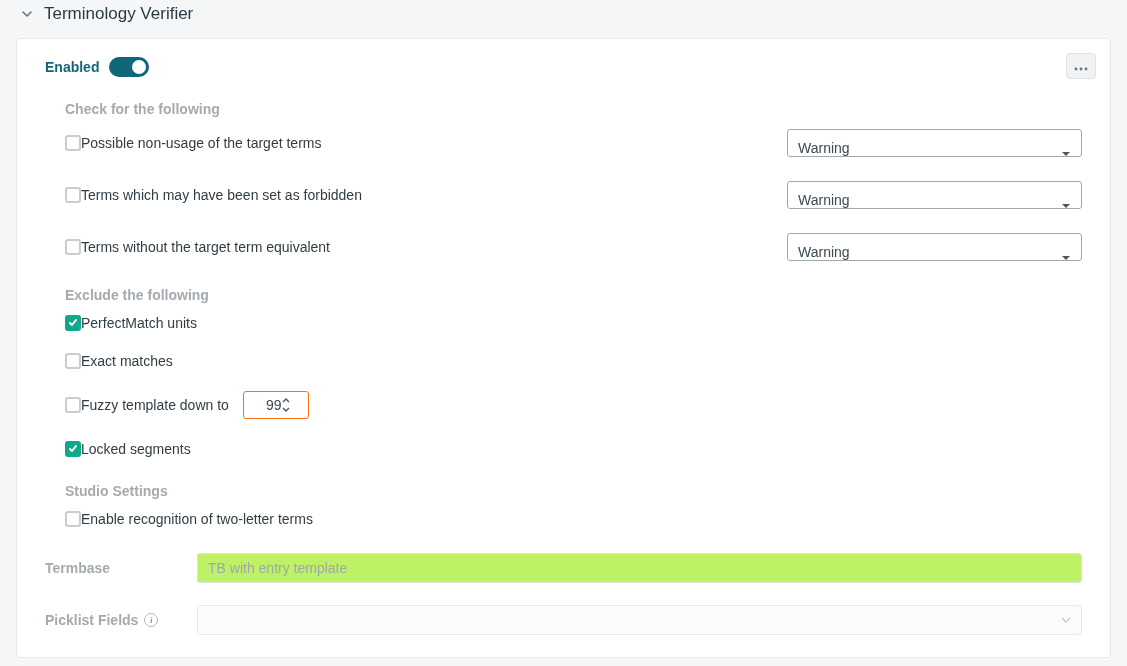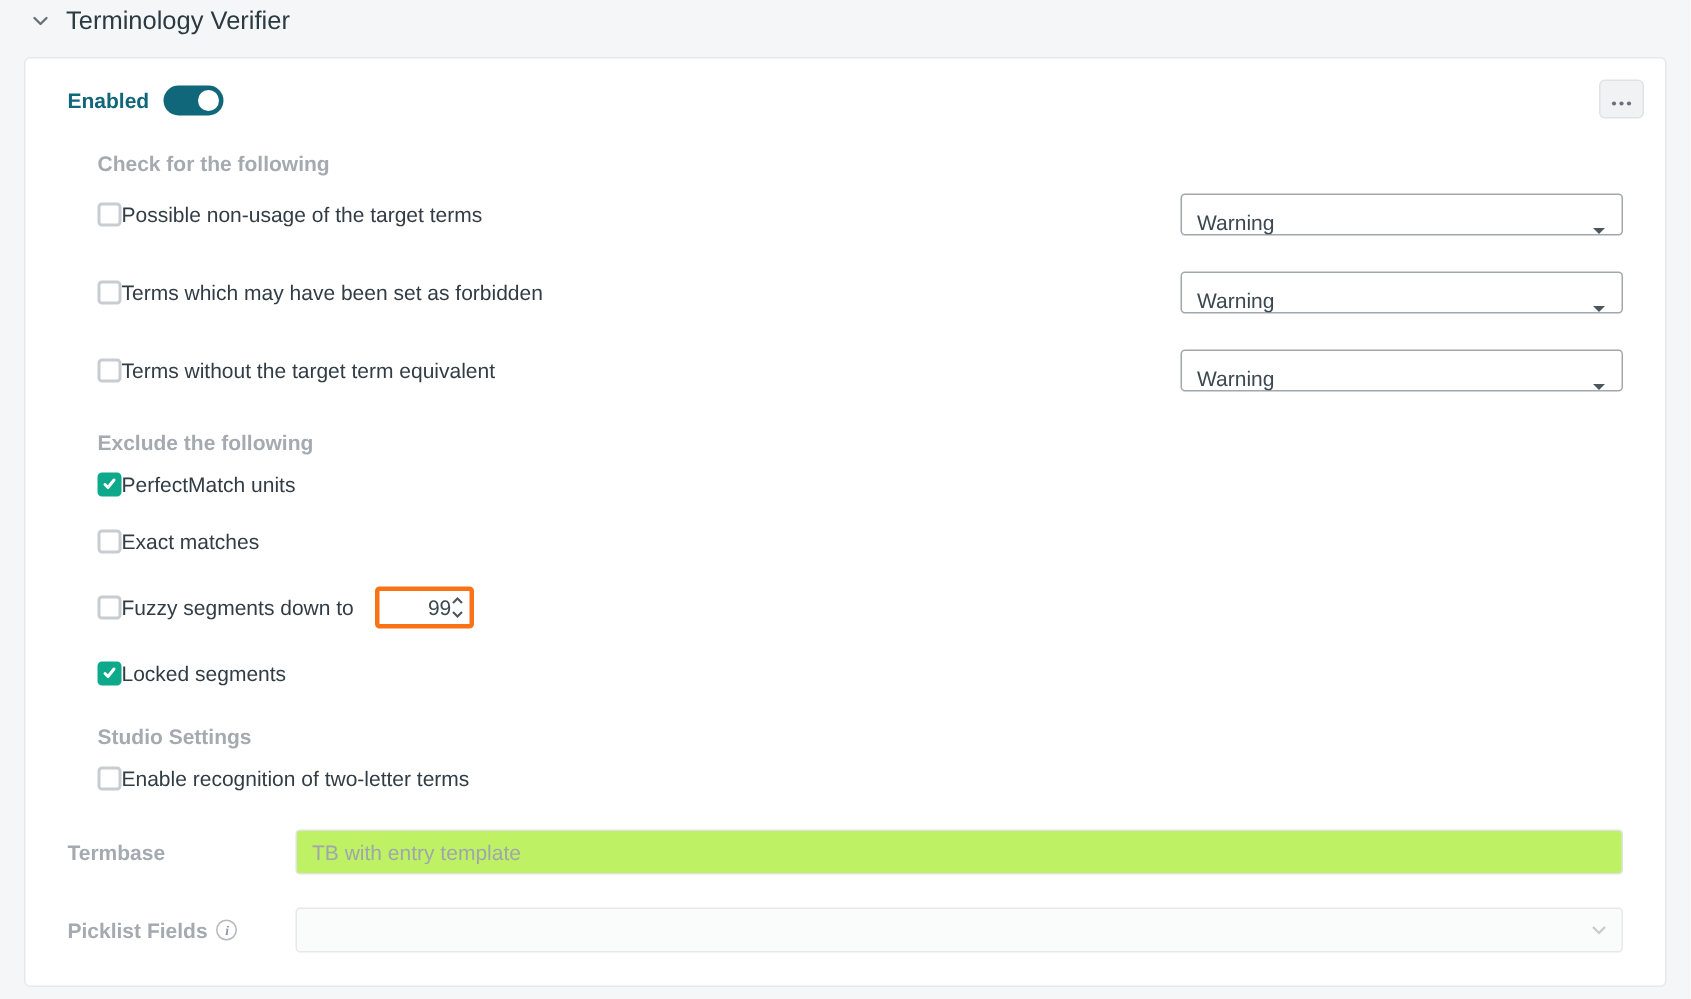--- a/index.html
+++ b/index.html
@@ -133,26 +133,26 @@
   .select-text {
     font-size: 14px;
     color: #3c4850;
   }
   .select .caret {
     width: 10px; height: 10px;
   }
   .spinner {
     height: 28px;
     width: 66px;
-    border: 3px solid #f97316;
+    border: 1px solid #f97316;
     border-radius: 3px;
     display: flex;
     align-items: center;
     padding: 0 4px 0 8px;
-    justify-content: flex-end;
+    justify-content: center;
   }
   .spinner-val { font-size: 14px; color: #3c4850; }
   .spinner-btns { display: flex; flex-direction: column; }
   .spinner-btns div { height: 10px; display:flex; align-items:center; justify-content:center; }
 
   .group-block { margin-bottom: 26px; }
 
   .form-row {
     display: flex;
     align-items: center;
@@ -310,21 +310,21 @@
             </span>
             <span class="cb-label">Exact matches</span>
           </div>
         </div>
 
         <div class="check-row tight">
           <div class="left-col" style="width:auto; flex:0 0 auto;">
             <span class="checkbox">
               
             </span>
-            <span class="cb-label">Fuzzy segments down to</span>
+            <span class="cb-label">Fuzzy template down to</span>
           </div>
           <div class="spinner" style="margin-left:14px">
             <span class="spinner-val">99</span>
             <div class="spinner-btns">
               <div>
                   <svg width="8" height="6" viewBox="0 0 8 6">
                     <path d="M1 5l3-3 3 3" fill="none" stroke="#4b565d" stroke-width="1.4"></path>
                   </svg>
                 </div>
               <div>

